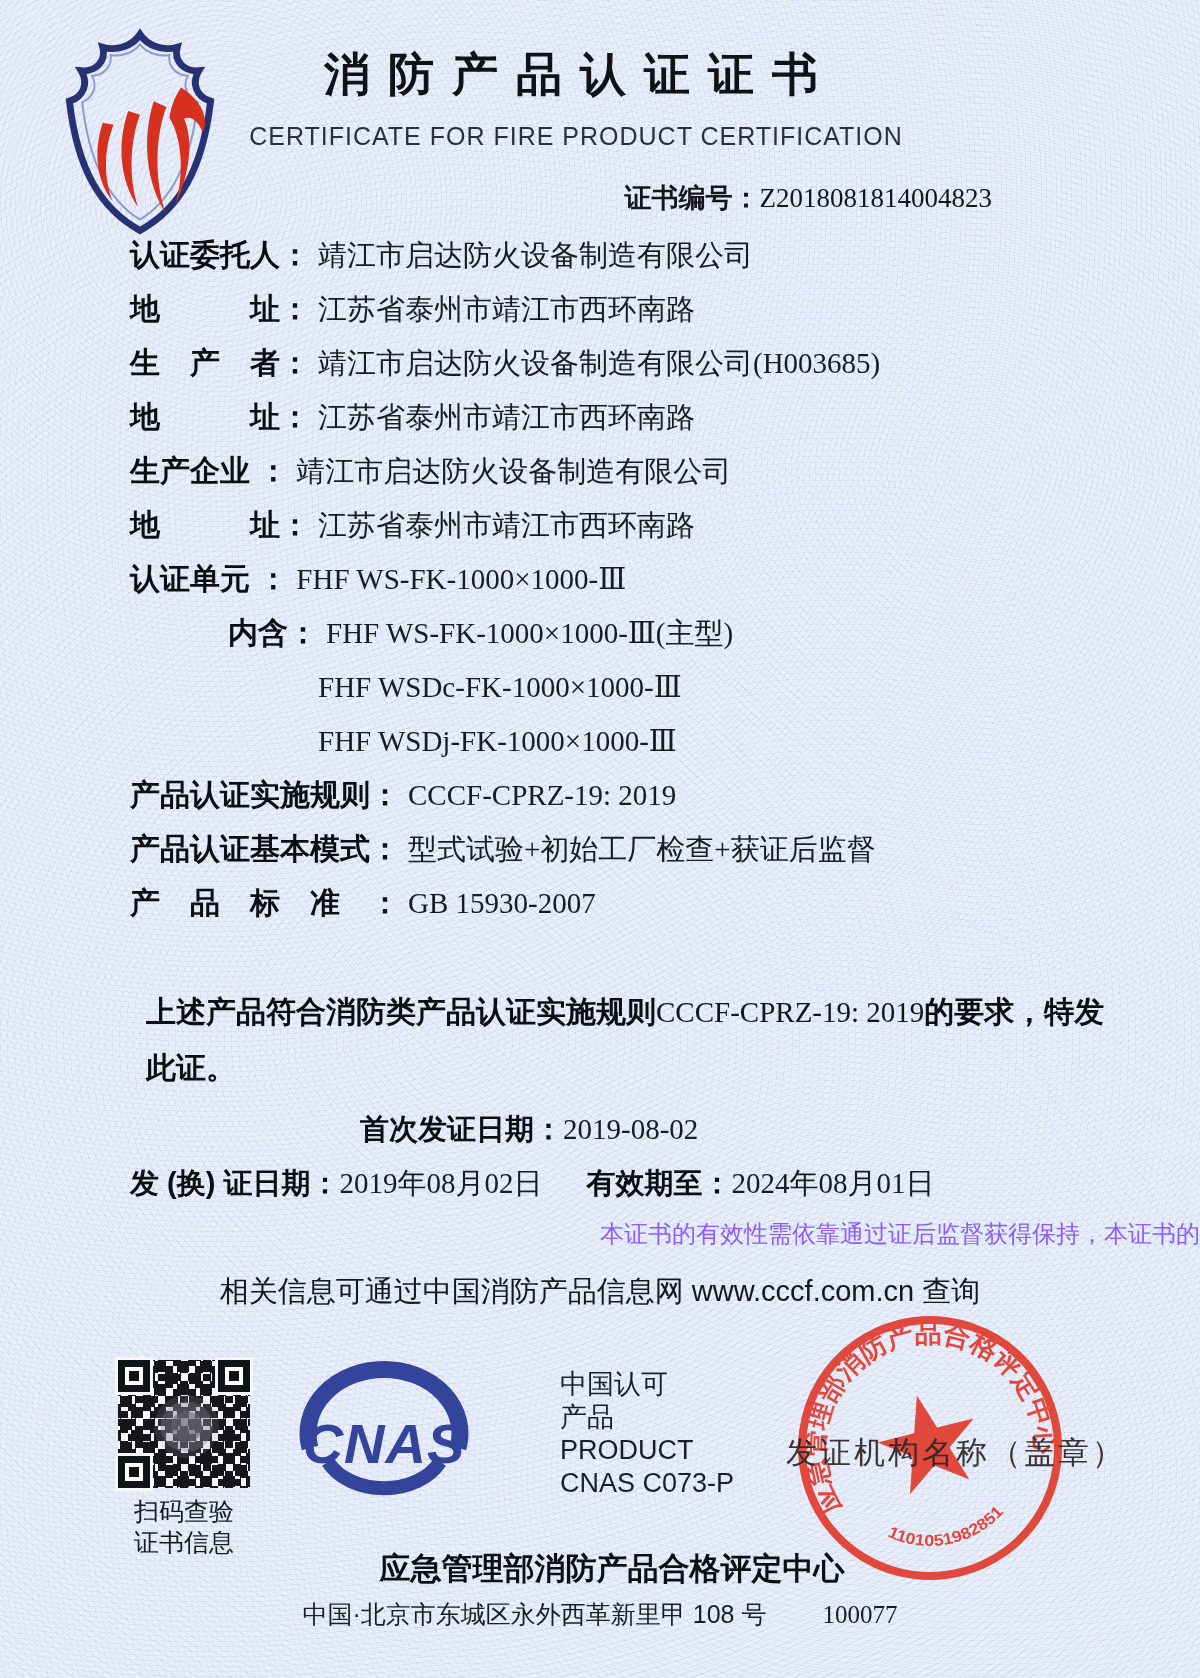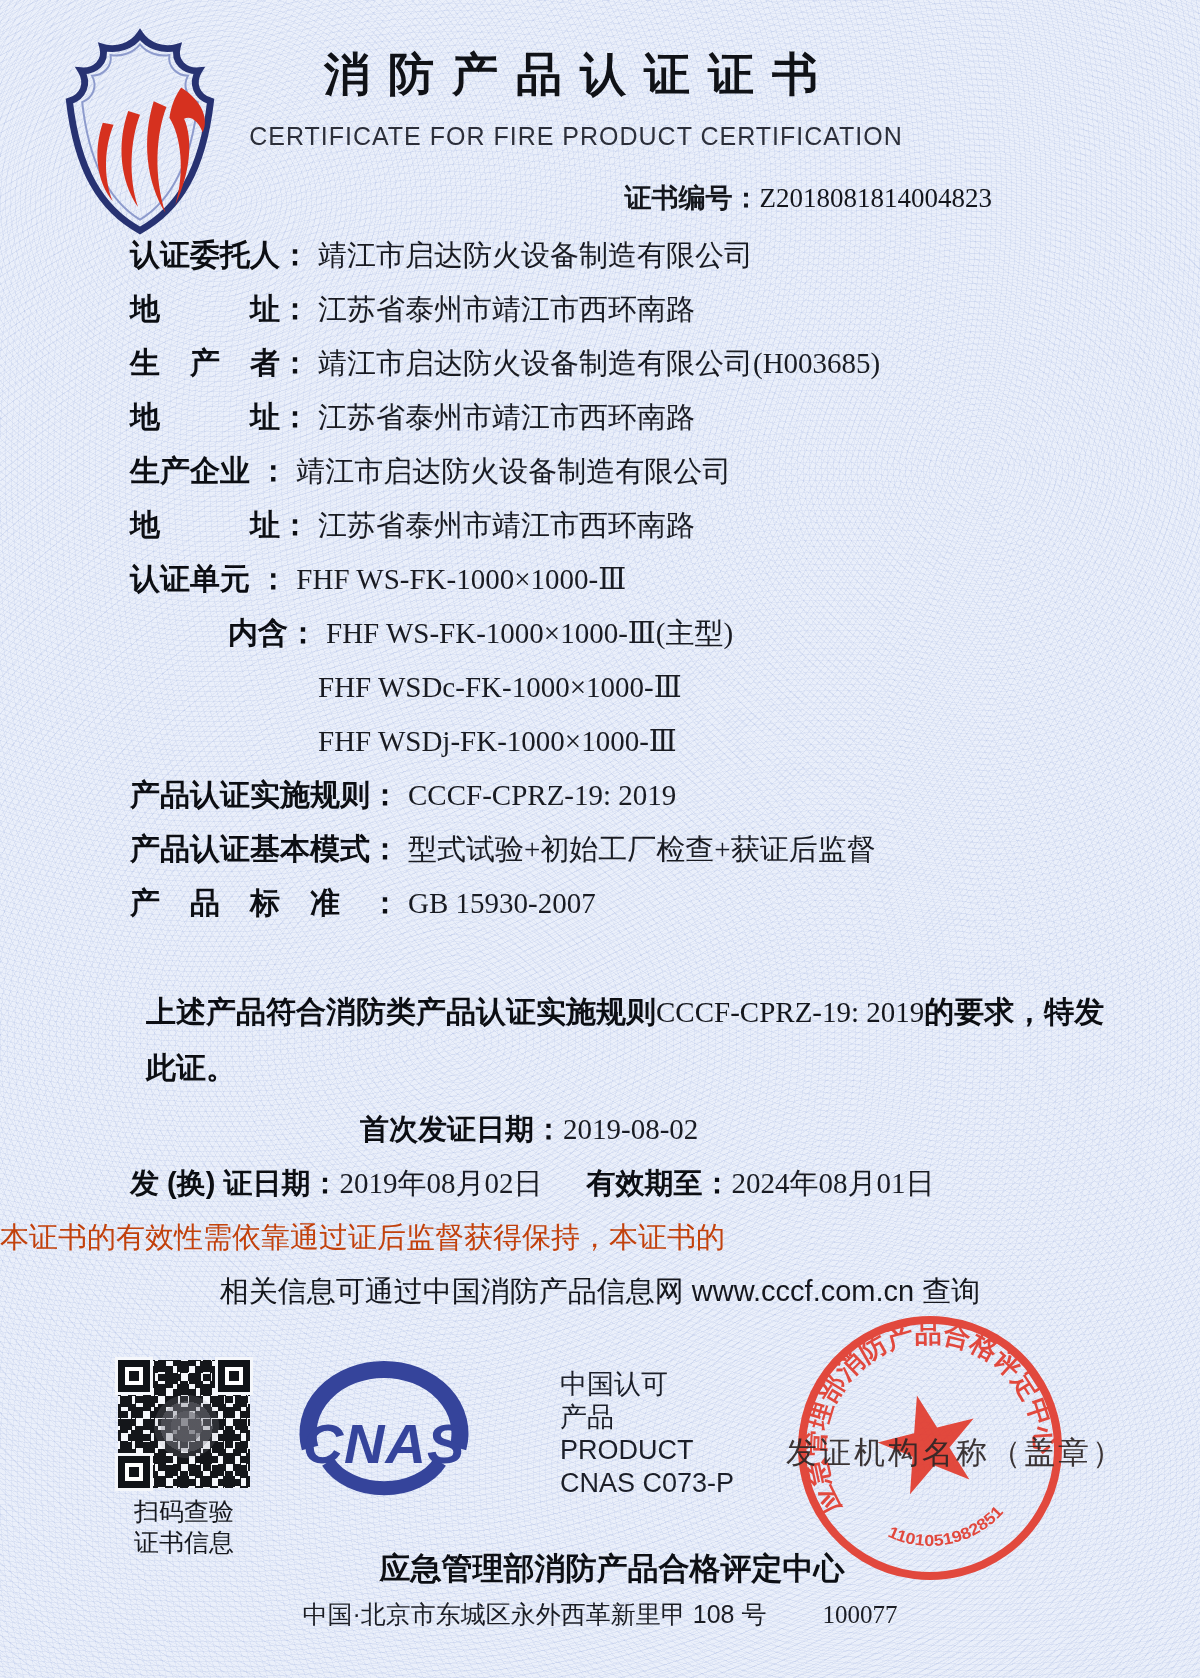--- a/index.html
+++ b/index.html
@@ -36,21 +36,21 @@
   .statement{top:984px;left:130px;right:60px;line-height:56px;font-size:30px;margin-left:16px;}
   .statement .b{font-weight:700;color:#0c0e13;}
   .statement .c{font-family:"Liberation Serif","DejaVu Serif",serif;font-size:29px;}
   
   .firstdate{top:1102px;left:360px;height:54px;line-height:54px;font-size:29px;}
   .issuedate{top:1156px;left:130px;height:54px;line-height:54px;font-size:29px;white-space:nowrap;}
   .dl{font-weight:700;color:#0c0e13;}
   .dv{font-family:"Liberation Serif","DejaVu Serif",serif;color:#191b22;}
   .gap40{display:inline-block;width:44px;}
   
-  .notice1{top:1218px;left:0;right:0;text-align:left;font-size:29px;color:#c2410c;}
+  .notice1{top:1218px;left:0;right:0;text-align:right;font-size:24px;color:#8b5cf6;}
   .notice2{top:1272px;left:0;right:0;text-align:center;font-size:29px;color:#15171d;}
   
   .qr{top:1360px;left:118px;width:132px;height:128px;
       background:
         radial-gradient(ellipse at 52% 52%, rgba(110,110,118,.75) 0 16px, rgba(140,140,150,.45) 16px 26px, rgba(160,160,170,.18) 26px 32px, transparent 33px),
         repeating-conic-gradient(#14161a 0% 25%, transparent 25% 50%) 2px 1px/23px 23px,
         repeating-conic-gradient(#14161a 0% 25%, transparent 25% 50%) 10px 6px/15px 15px,
         #f5f7fb;}
   .qr .f{position:absolute;width:32px;height:32px;border:7px solid #101317;background:#fff;box-sizing:border-box;box-shadow:0 0 0 3px #f5f7fb;}
   .qr .f::after{content:"";position:absolute;left:4px;top:4px;width:10px;height:10px;background:#101317;}

